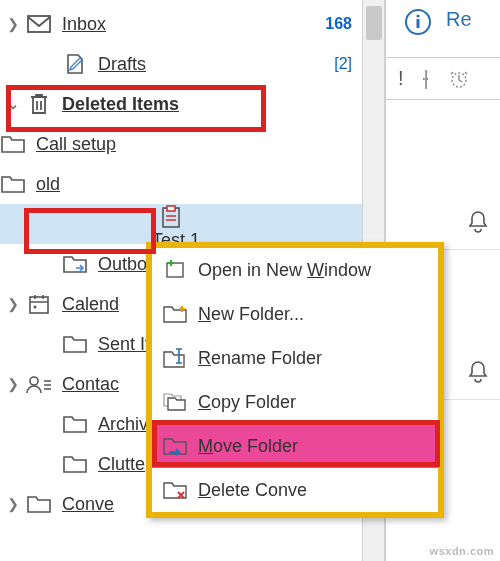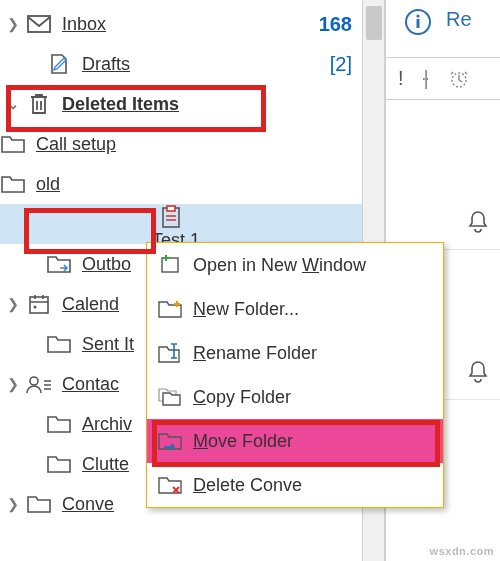--- a/index.html
+++ b/index.html
@@ -37,24 +37,24 @@
     flex: 0 0 26px;
   }
   .chev.empty { visibility: hidden; }
   .icon {
     width: 26px; height: 26px;
     flex: 0 0 26px;
     margin-right: 10px;
     display:flex; align-items:center; justify-content:center;
   }
   .label { flex: 1 1 auto; white-space: nowrap; overflow:hidden;text-decoration:underline; }
-  .badge { color:#0a64c8; font-weight:600; font-size:20px; }
+  .badge { color:#0a64c8; font-weight:600; font-size:16px; }
   .bold { font-weight:700; }
   .selected { background:#cfe5f6;flex-direction:column; }
-  .indent1 { padding-left: 20px; }
+  .indent1 { padding-left: 36px; }
   .indent2 { }
 
   .red-box { position:absolute; border:5px solid #d22; pointer-events:none; }
   .rb1 { left:6px; top:85px; width:260px; height:47px; }
   .rb2 { left:24px; top:208px; width:132px; height:46px; }
   .rb3 { left:152px; top:420px; width:288px; height:47px; }
 
   .vscroll {
     position:absolute;
     left:363px; top:0;
@@ -88,21 +88,21 @@
   }
   .reading .cell { height:150px; border-bottom:1px solid #e4e4e4; position:relative; }
   .bell { position:absolute; right:10px; bottom:14px; color:#555; }
 
   
   .ctx {
     position:absolute;
     left:146px; top:242px;
     width:298px;
     background:#fff;
-    border:1px solid #eab308;
+    border:6px solid #eab308;
     box-shadow:3px 3px 6px rgba(0,0,0,.25);
   }
   .ctx .row {
     height:44px;
     display:flex; align-items:center;
     padding:0 12px 0 8px;
   }
   .ctx .row:hover, .ctx .row.hovered { background:#ec4899; }
   .ctx .cicon { width:30px; height:24px; flex:0 0 30px; display:flex; align-items:center; justify-content:center; margin-right:8px; }
   .ctx .clabel { flex:1; }

